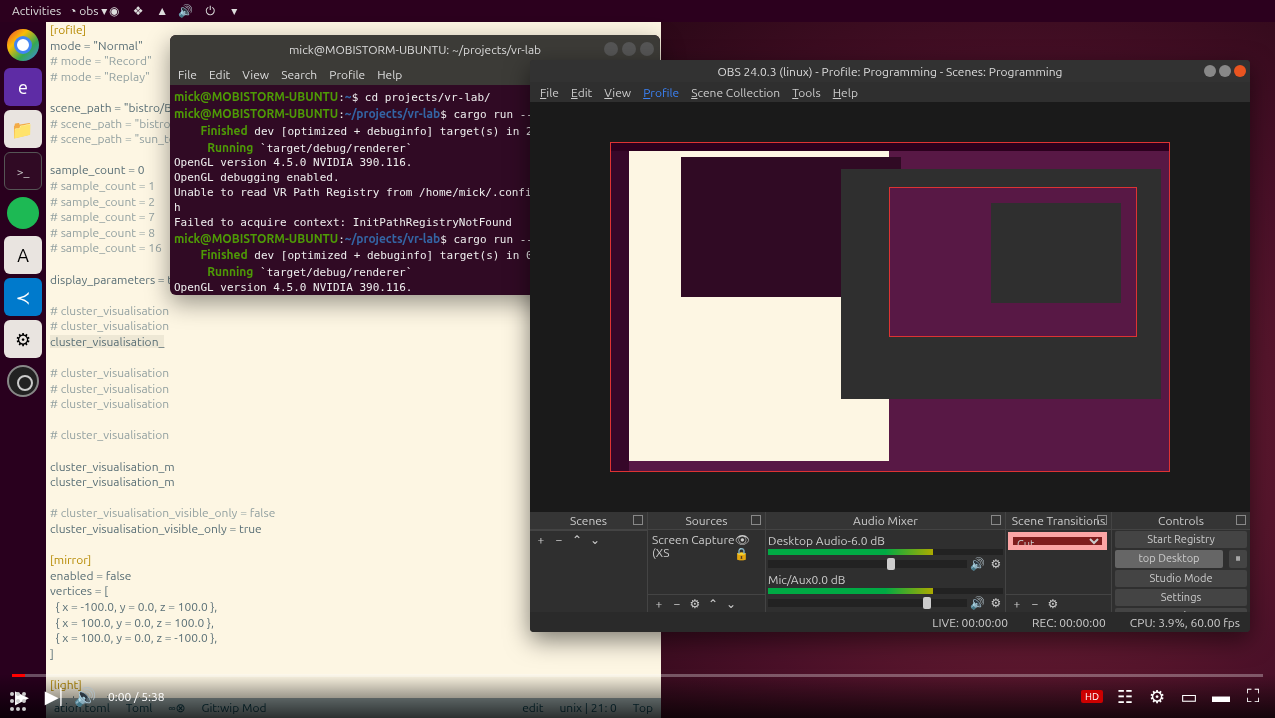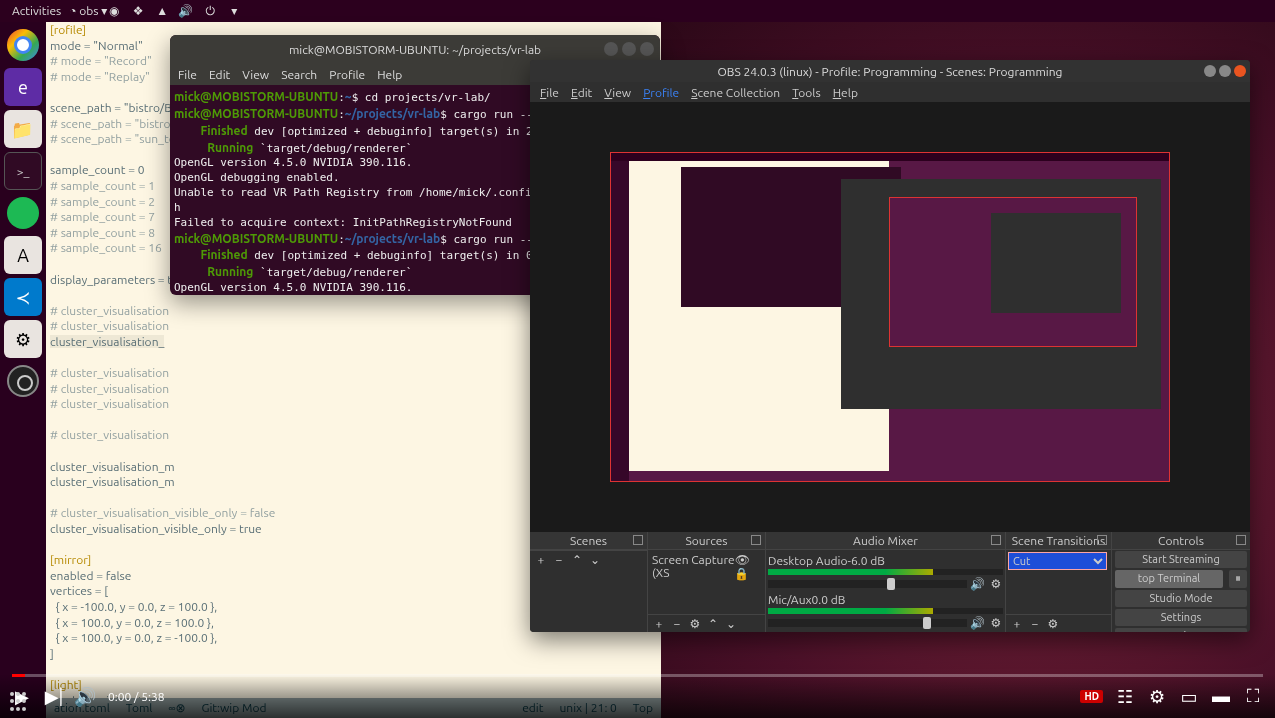--- a/index.html
+++ b/index.html
@@ -64,32 +64,32 @@
 .obsw .ctrl .row .pause{width:18px;flex:none}
 .obsw .status{height:20px;background:#2a2a2a;color:#ccc;display:flex;justify-content:flex-end;gap:24px;padding:0 10px;align-items:center;font-size:11px}
 .mixer .track{margin:2px 0}
 .mixer .track .lbl{display:flex;justify-content:flex-start;font-size:10px}
 .mixer .meter{height:6px;background:linear-gradient(90deg,#0a4 0%,#0a4 50%,#aa0 70%,#a00 100%);margin:2px 0;position:relative}
 .mixer .meter::after{content:'';position:absolute;right:0;top:0;bottom:0;width:30%;background:#222}
 .mixer .slider{height:8px;position:relative;background:#222}
 .mixer .slider .thumb{position:absolute;width:8px;height:12px;background:#ccc;top:-2px;border-radius:2px}
 .mixer .icons{display:flex;justify-content:flex-end;gap:4px}
 .mixer .icons .ic{width:14px;height:14px;color:#ccc;display:inline-flex;align-items:center;justify-content:center}
-.trans select{width:98%;background:#1d4ed8;color:#ccc;border:1px solid #fca5a5;height:18px;font-size:11px}
+.trans select{width:98%;background:#7f1d1d;color:#ccc;border:5px solid #fca5a5;height:18px;font-size:11px}
 .trans .ftr .ic{width:14px}
 .desktop-bg{position:absolute;left:660px;top:22px;right:0;bottom:0;background:radial-gradient(circle at 60% 60%,#7a2438 0%,#4a1028 60%,#2c0818 100%)}
 .sources .item{display:flex;padding:1px 2px}
 .sources .item .eye{font-size:10px}
 .vplayer{position:absolute;left:0;bottom:0;right:0;height:44px;background:linear-gradient(transparent,rgba(0,0,0,0.7));display:flex;align-items:center;padding:0 12px;gap:12px;color:#fff}
 .vplayer .prog{position:absolute;top:0;left:12px;right:12px;height:3px;background:rgba(255,255,255,0.3)}
 .vplayer .prog .fill{height:100%;width:1%;background:#f00}
 .vplayer .ic{width:20px;height:20px;display:inline-flex;align-items:center;justify-content:center;font-size:18px}
 .vplayer .time{font-size:12px}
 .vplayer .spacer{flex:1}
-.vplayer .badge{background:#c00;padding:1px 4px;border-radius:2px;font-size:10px;font-weight:bold}
+.vplayer .badge{background:#c00;padding:1px 4px;border-radius:2px;font-size:10px;font-weight:normal}
 .grip{position:absolute;left:10px;bottom:6px;width:20px;height:20px;display:grid;grid-template-columns:repeat(3,4px);gap:2px}
 .grip span{width:4px;height:4px;background:#ccc;border-radius:50%}
 </style>
 </head>
 <body>
 
 <div class="desktop-bg"></div>
 
 <div class="topbar">
   <div class="left">
@@ -330,29 +330,34 @@
       <div class="hdr"><span>Scene Transitions</span><span class="dock-ic"></span></div>
       <div class="body"><select><option>Cut</option></select></div>
       <div class="ftr">
         <span class="ic">+</span>
         <span class="ic">−</span>
         <span class="ic">⚙</span>
       </div>
     </div>
     <div class="panel ctrl">
       <div class="hdr"><span>Controls</span><span class="dock-ic"></span></div>
-      <div class="btn">Start Streaming</div>
+      <div class="btn">Start Registry</div>
       <div class="row">
-        <div class="btn act">top Terminal</div>
+        <div class="btn act">top Desktop</div>
         <div class="btn pause">⏸</div>
       </div>
       <div class="btn">Studio Mode</div>
       <div class="btn">Settings</div>
       <div class="btn">Exit</div>
     </div>
+  </div>
+  <div class="status">
+    <span>LIVE: 00:00:00</span>
+    <span>REC: 00:00:00</span>
+    <span>CPU: 3.9%, 60.00 fps</span>
   </div>
 </div>
 
 <div class="vplayer">
   <div class="prog">
       <div class="fill"></div>
     </div>
   <span class="ic">▶</span>
   <span class="ic">▶|</span>
   <span class="ic">🔊</span>

